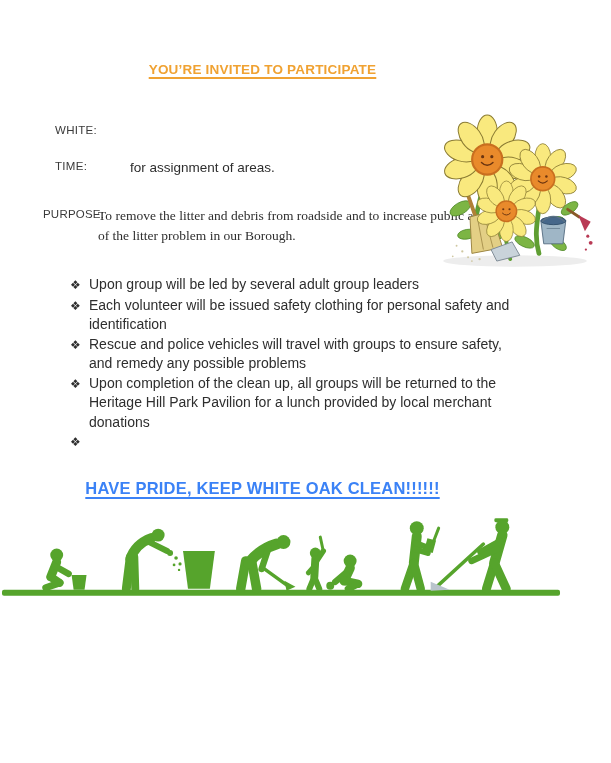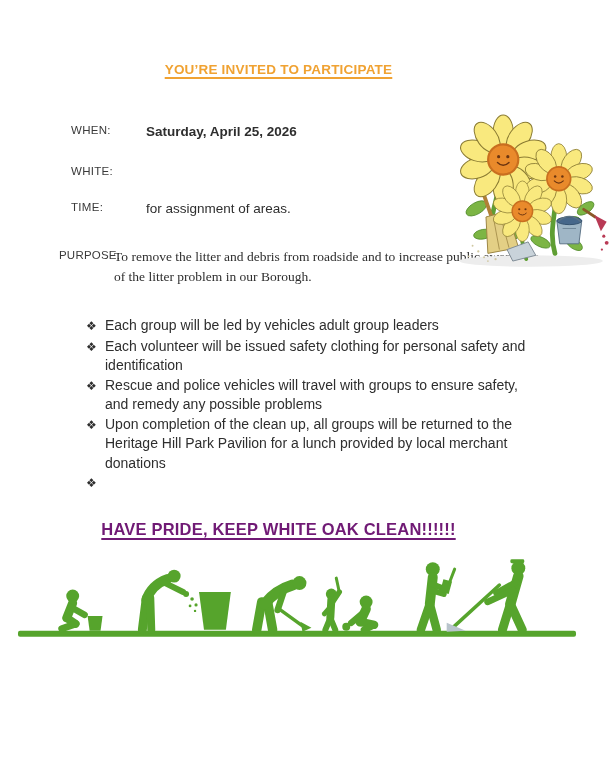--- a/index.html
+++ b/index.html
@@ -3,21 +3,21 @@
 <meta charset="utf-8">
 <style>
   * { margin: 0; padding: 0; box-sizing: border-box; }
   html, body { background: #ffffff; }
   body {
     width: 611px; height: 763px;
     position: relative; overflow: hidden;
     font-family: "Liberation Sans", sans-serif;
     color: #2e2e2e;
   }
-  .page { width: 525px; height: 763px; position: relative; background: #fff; margin-left: 16px; }
+  .page { width: 525px; height: 763px; position: relative; background: #fff; }
 
   
   .headline { padding-top: 59px; text-align: center; }
   .headline .hl-line {
     font-size: 13.5px; font-weight: bold; line-height: 22px;
     color: #F0A232; letter-spacing: .2px;
   }
   .headline .hl-line span {
     text-decoration: underline;
     text-underline-offset: 3px;
@@ -48,21 +48,21 @@
 
   
   .closing {
     margin: 31px auto 0 auto; width: 545px;
     font-size: 13.5px; line-height: 18.5px; text-align: center;
   }
 
   
   .slogan { margin-top: 26px; text-align: center; }
   .slogan span {
-    font-size: 16.5px; font-weight: bold; color: #701a75;
+    font-size: 16.5px; font-weight: bold; color: #3b82f6;
     text-decoration: underline; text-underline-offset: 3px; text-decoration-thickness: 1.5px;
     letter-spacing: .2px;
   }
 
   
   .cleanup-wrap { margin-top: 13px; text-align: center; }
   .cleanup-wrap svg { display: block; margin: 0 auto; }
 </style>
 </head>
 <body>
@@ -140,43 +140,39 @@
         <circle cx="34" cy="134" r="1"></circle>
       <circle cx="46" cy="146" r="1"></circle>
         <circle cx="58" cy="148" r="1.2"></circle>
       <circle cx="30" cy="145" r="0.9"></circle>
         <circle cx="50" cy="150" r="0.9"></circle>
     </g>
   </svg>
 
   <div class="details">
     <div class="detail-row">
-      <div class="detail-label">WHEN:</div>
-      <div class="detail-value bold">Saturday, April 25, 2026</div>
-    </div>
-    <div class="detail-row">
       <div class="detail-label">WHITE:</div>
     </div>
     <div class="detail-row time">
       <div class="detail-label">TIME:</div>
       <div class="detail-value">
         <div>for assignment of areas.</div>
       </div>
     </div>
   </div>
 
   <div class="purpose">
     <div class="purpose-label">PURPOSE:</div>
     <div class="purpose-text">To remove the litter and debris from roadside and to increase public awareness of the litter problem in our Borough.</div>
   </div>
 
   <div class="bullets">
     <div class="bullet">
       <span class="bullet-glyph">❖</span>
-      <span class="bullet-text">Each group will be led by vehicles adult group leaders</span>
+      <span class="bullet-text">Upon group will be led by several adult group leaders</span>
     </div>
     <div class="bullet">
       <span class="bullet-glyph">❖</span>
       <span class="bullet-text">Each volunteer will be issued safety clothing for personal safety and identification</span>
     </div>
     <div class="bullet">
       <span class="bullet-glyph">❖</span>
       <span class="bullet-text">Rescue and police vehicles will travel with groups to ensure safety, and remedy any possible problems</span>
     </div>
     <div class="bullet">

